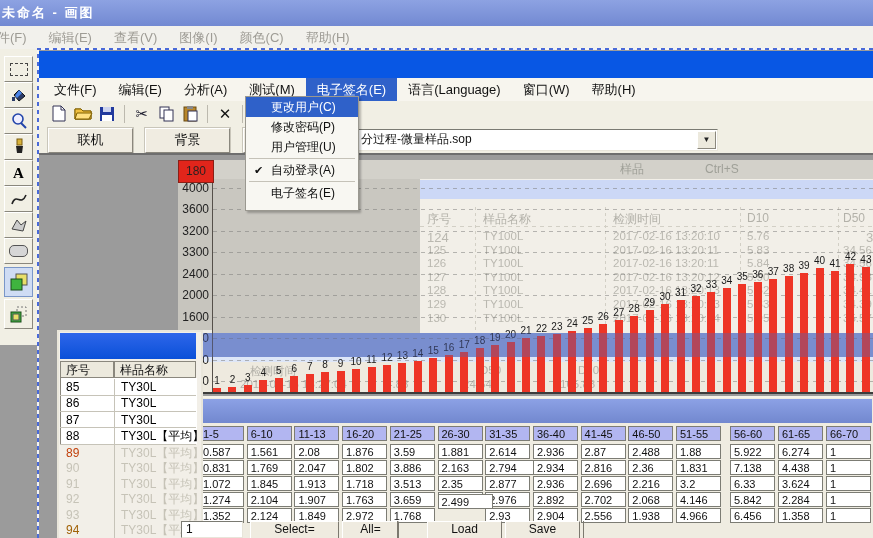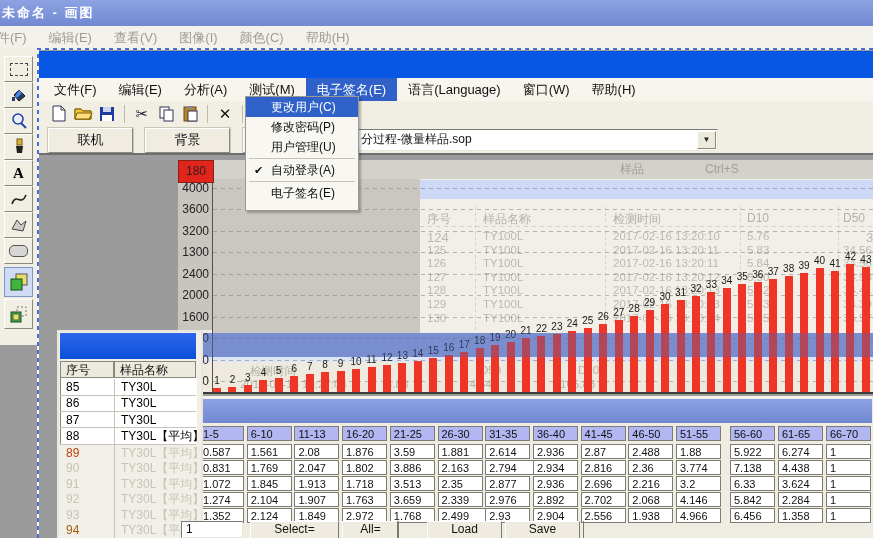--- a/index.html
+++ b/index.html
@@ -294,21 +294,21 @@
   <div class="abs" id="badge180">180</div>
   <div class="abs" id="plot-border"></div>
   <div class="abs" id="plot-base"></div>
   <div id="chart-layer">
       <div class="ytick" style="top:181px">4000</div>
       <div class="gridline" style="top:188px"></div>
       <div class="ytick" style="top:202.44px">3600</div>
       <div class="gridline" style="top:209.44px"></div>
       <div class="ytick" style="top:223.88px">3200</div>
       <div class="gridline" style="top:230.88px"></div>
-      <div class="ytick" style="top:245.32px">1300</div>
+      <div class="ytick" style="top:245.32px">3300</div>
       <div class="gridline" style="top:252.32px"></div>
       <div class="ytick" style="top:266.76px">2400</div>
       <div class="gridline" style="top:273.76px"></div>
       <div class="ytick" style="top:288.2px">2000</div>
       <div class="gridline" style="top:295.2px"></div>
       <div class="ytick" style="top:309.64px">1600</div>
       <div class="gridline" style="top:316.64px"></div>
       <div class="ytick" style="top:331.08000000000004px">1200</div>
       <div class="gridline" style="top:338.08000000000004px"></div>
       <div class="ytick" style="top:352.52px">800</div>
@@ -473,21 +473,21 @@
         <div class="d-cell" style="left:4px;top:62px;width:45px">0.831</div>
         <div class="d-cell" style="left:51.7px;top:62px;width:45px">1.769</div>
         <div class="d-cell" style="left:99.4px;top:62px;width:45px">2.047</div>
         <div class="d-cell" style="left:147.10000000000002px;top:62px;width:45px">1.802</div>
         <div class="d-cell" style="left:194.8px;top:62px;width:45px">3.886</div>
         <div class="d-cell" style="left:242.5px;top:62px;width:45px">2.163</div>
         <div class="d-cell" style="left:290.20000000000005px;top:62px;width:56px">2.794</div>
         <div class="d-cell" style="left:337.90000000000003px;top:62px;width:45px">2.934</div>
         <div class="d-cell" style="left:385.6px;top:62px;width:45px">2.816</div>
         <div class="d-cell" style="left:433.3px;top:62px;width:45px">2.36</div>
-        <div class="d-cell" style="left:481px;top:62px;width:45px">3.774</div>
+        <div class="d-cell" style="left:481px;top:62px;width:45px">1.831</div>
         <div class="d-cell" style="left:535px;top:62px;width:45px">7.138</div>
         <div class="d-cell" style="left:583px;top:62px;width:45px">4.438</div>
         <div class="d-cell" style="left:631px;top:62px;width:45px">1</div>
         <div class="d-cell" style="left:4px;top:78px;width:45px">1.072</div>
         <div class="d-cell" style="left:51.7px;top:78px;width:45px">1.845</div>
         <div class="d-cell" style="left:99.4px;top:78px;width:45px">1.913</div>
         <div class="d-cell" style="left:147.10000000000002px;top:78px;width:45px">1.718</div>
         <div class="d-cell" style="left:194.8px;top:78px;width:45px">3.513</div>
         <div class="d-cell" style="left:242.5px;top:78px;width:45px">2.35</div>
         <div class="d-cell" style="left:290.20000000000005px;top:78px;width:45px">2.877</div>
@@ -510,21 +510,21 @@
         <div class="d-cell" style="left:433.3px;top:94px;width:45px">2.068</div>
         <div class="d-cell" style="left:481px;top:94px;width:45px">4.146</div>
         <div class="d-cell" style="left:535px;top:94px;width:45px">5.842</div>
         <div class="d-cell" style="left:583px;top:94px;width:45px">2.284</div>
         <div class="d-cell" style="left:631px;top:94px;width:45px">1</div>
         <div class="d-cell" style="left:4px;top:110px;width:45px">1.352</div>
         <div class="d-cell" style="left:51.7px;top:110px;width:45px">2.124</div>
         <div class="d-cell" style="left:99.4px;top:110px;width:45px">1.849</div>
         <div class="d-cell" style="left:147.10000000000002px;top:110px;width:45px">2.972</div>
         <div class="d-cell" style="left:194.8px;top:110px;width:45px">1.768</div>
-        <div class="d-cell" style="left:242.5px;top:110px;width:55px">2.499</div>
+        <div class="d-cell" style="left:242.5px;top:96px;width:55px">2.499</div>
         <div class="d-cell" style="left:290.20000000000005px;top:110px;width:45px">2.93</div>
         <div class="d-cell" style="left:337.90000000000003px;top:110px;width:45px">2.904</div>
         <div class="d-cell" style="left:385.6px;top:110px;width:45px">2.556</div>
         <div class="d-cell" style="left:433.3px;top:110px;width:45px">1.938</div>
         <div class="d-cell" style="left:481px;top:110px;width:45px">4.966</div>
         <div class="d-cell" style="left:535px;top:110px;width:45px">6.456</div>
         <div class="d-cell" style="left:583px;top:110px;width:45px">1.358</div>
         <div class="d-cell" style="left:631px;top:110px;width:45px">1</div>
       </div>
   </div>

